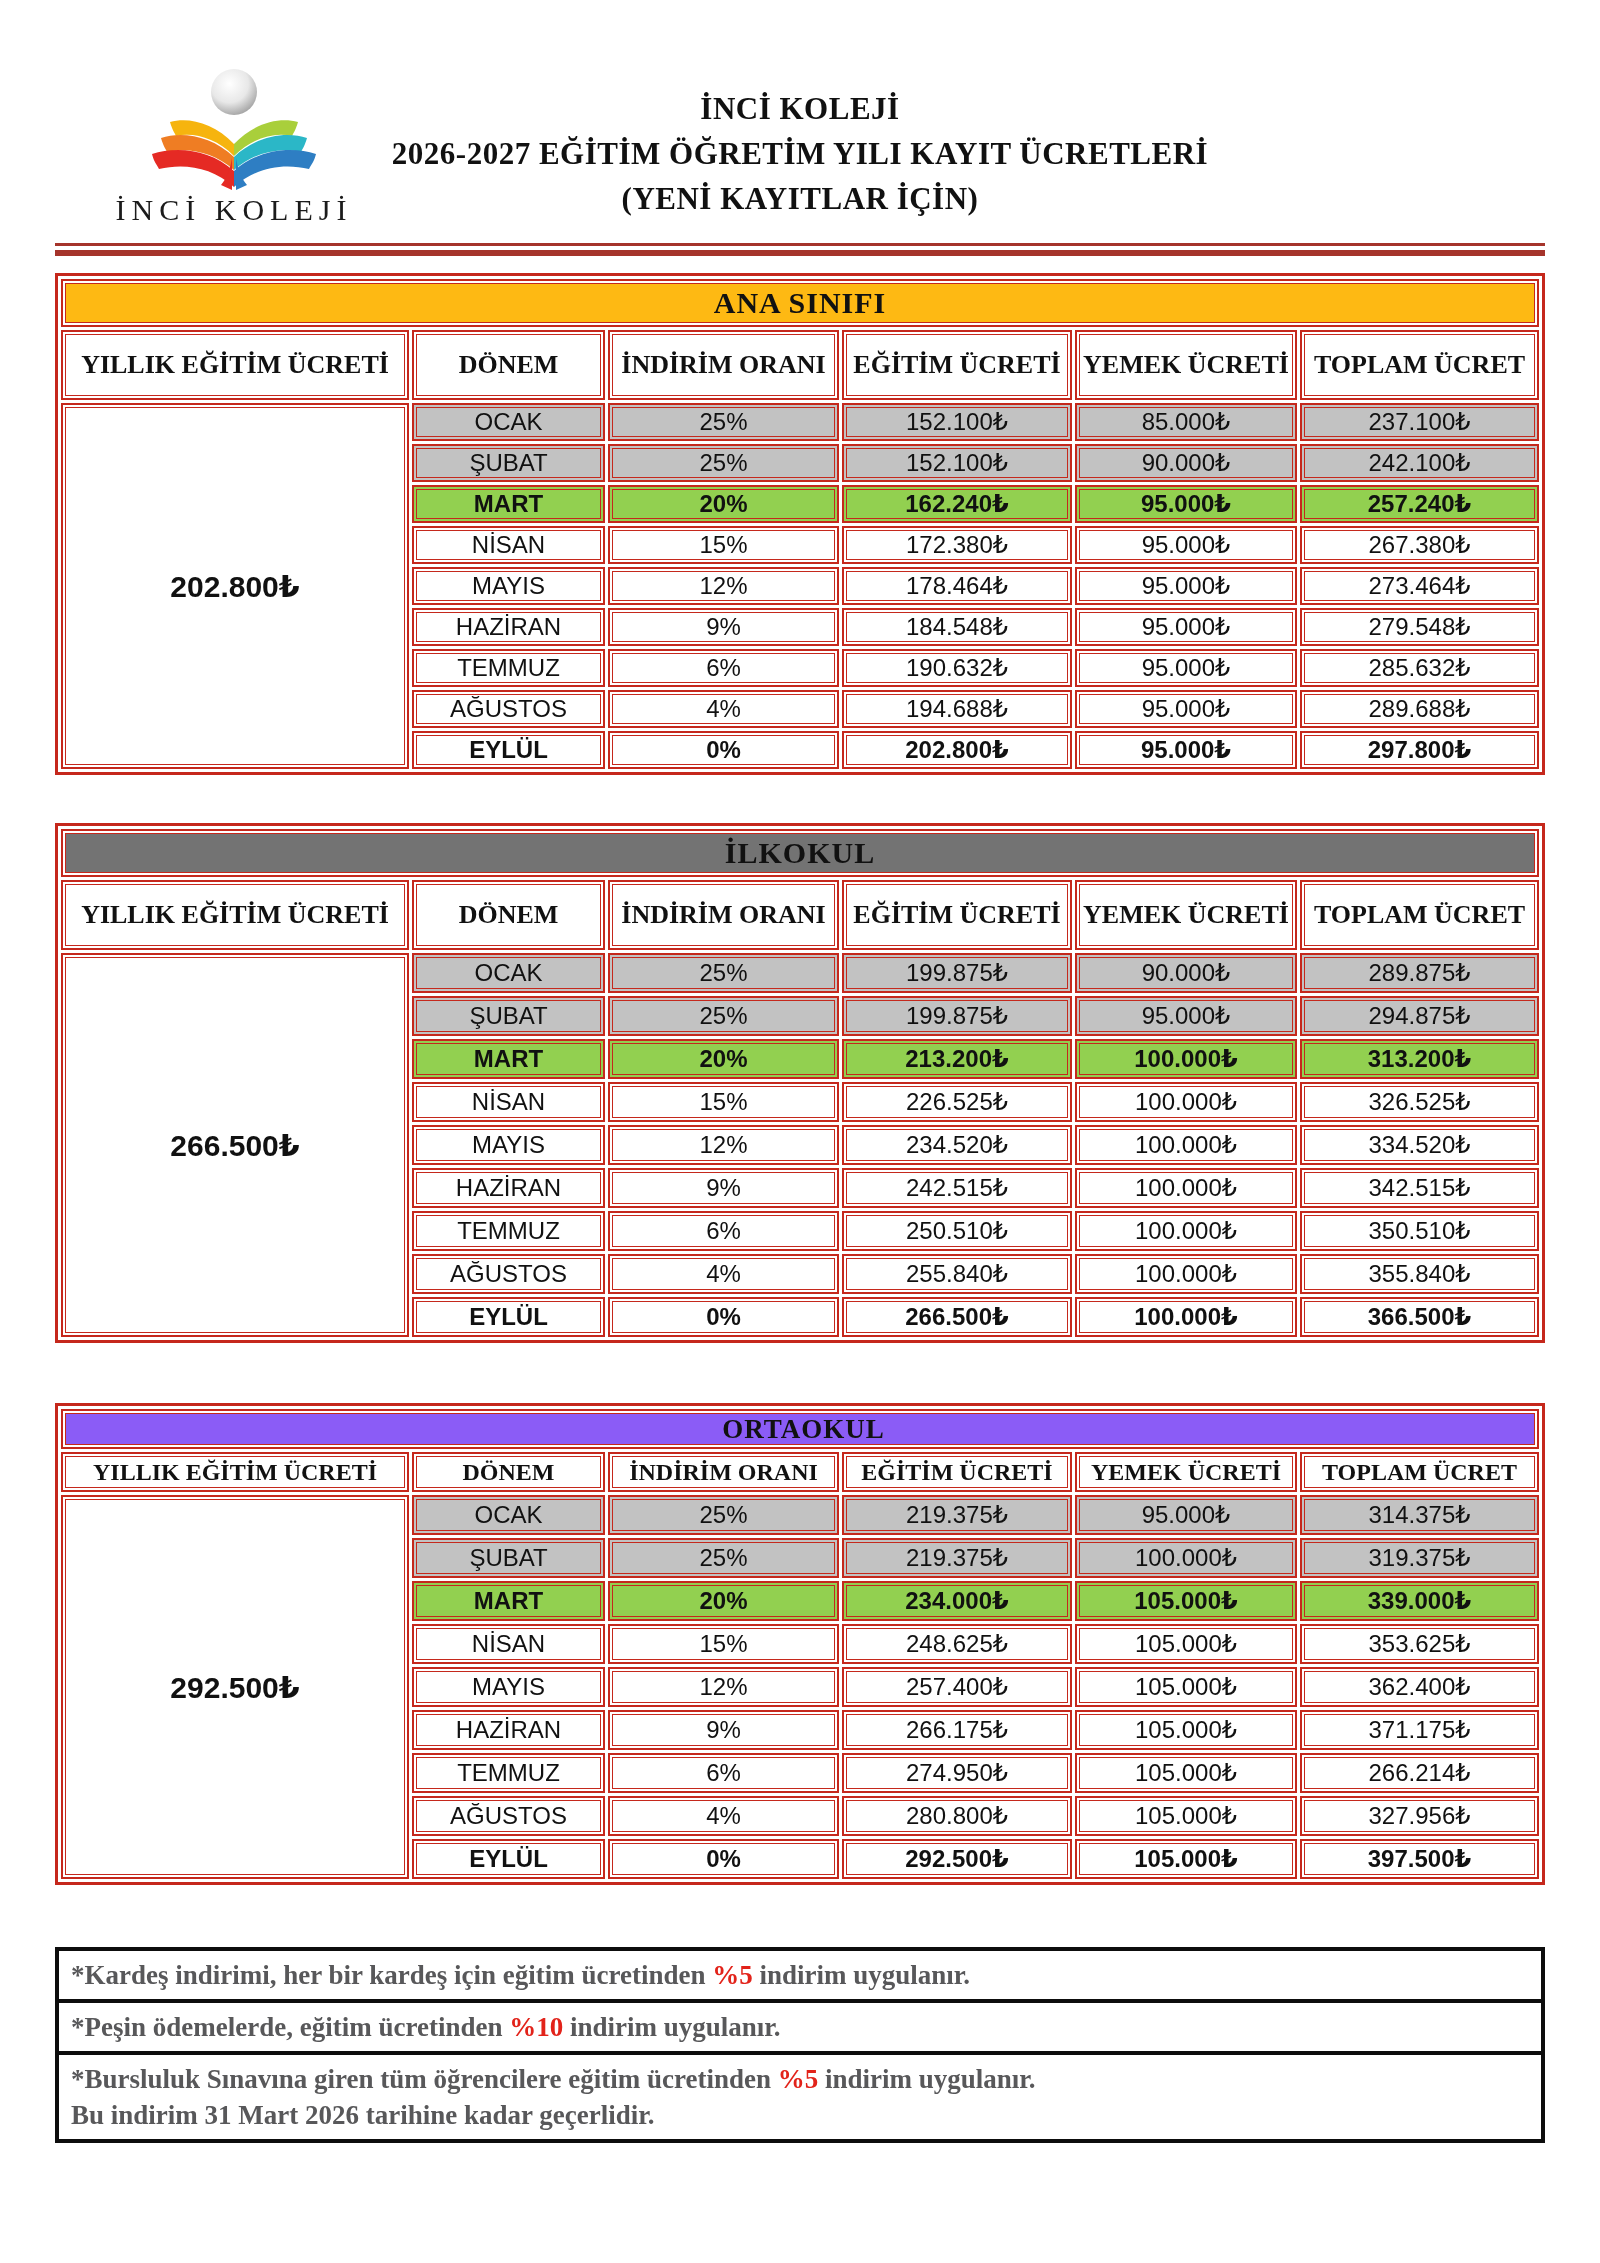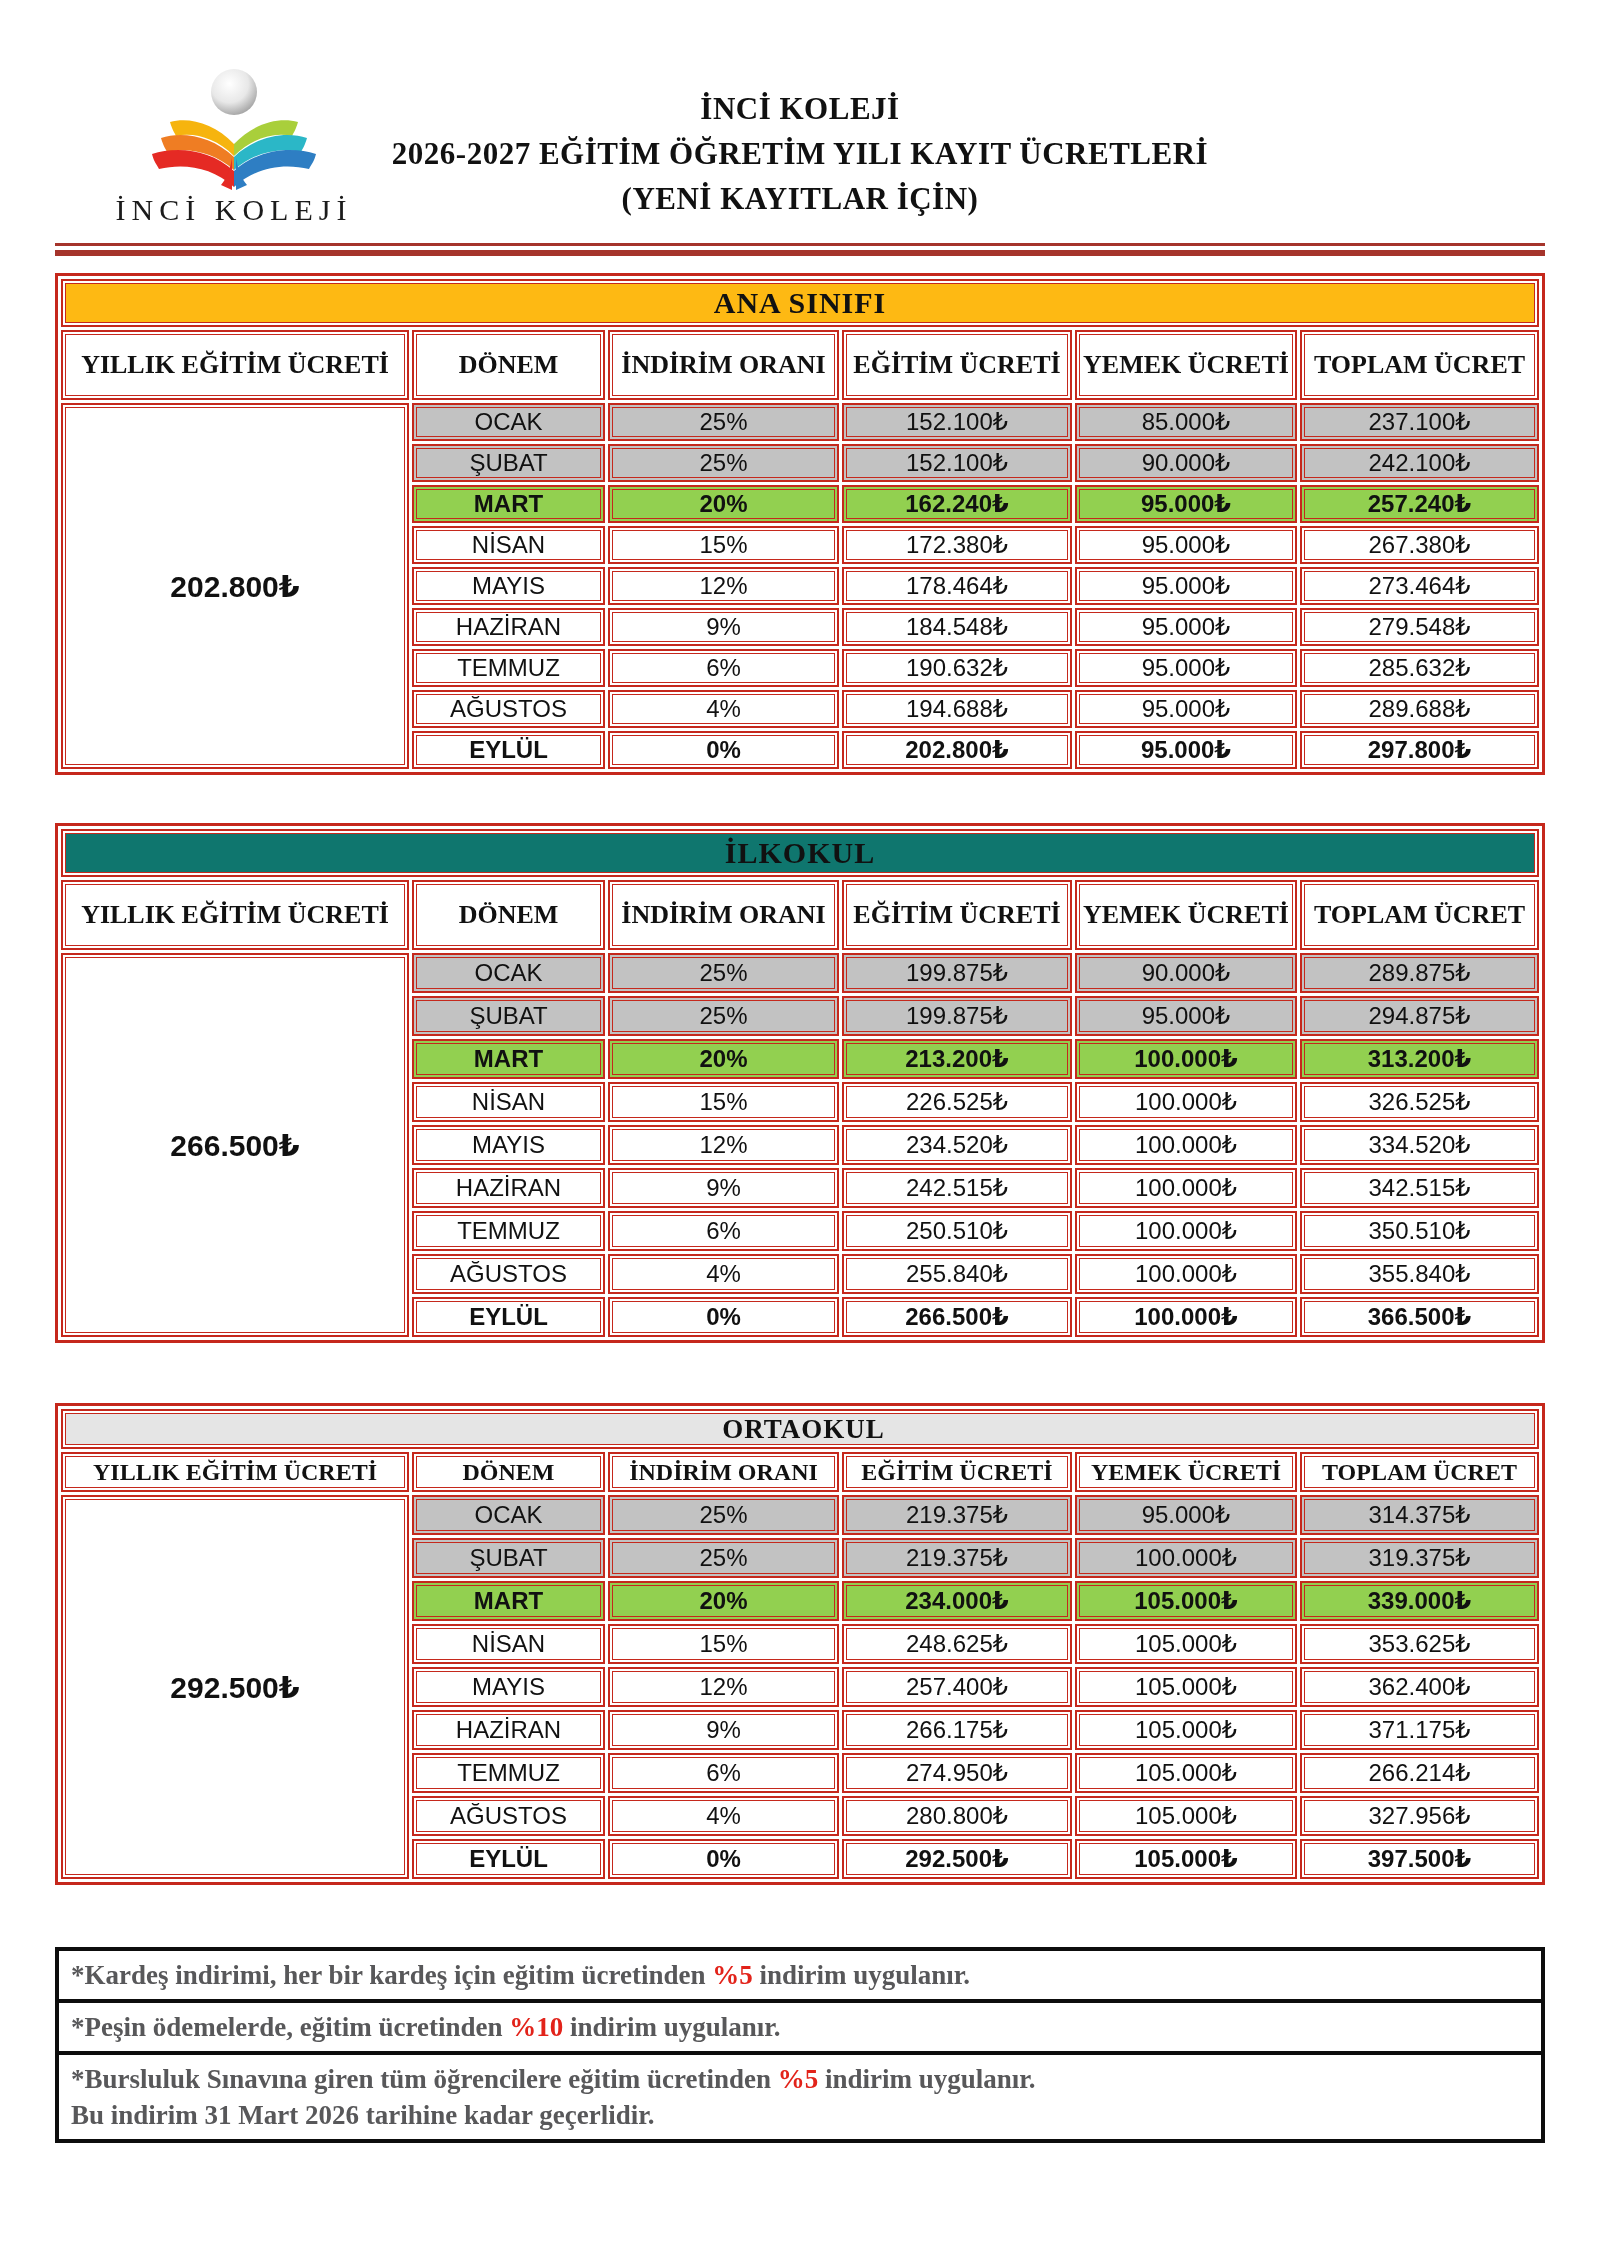--- a/index.html
+++ b/index.html
@@ -278,21 +278,21 @@
               </div>
               <div class="cw">
                 <div class="ci">297.800₺</div>
               </div>
             </div>
           </div>
         </div>
       </div>
       <div class="tbl rows40" style="top: 823px;">
         <div class="cw tbar">
-          <div class="ci" style="background: #0f766e;">İLKOKUL</div>
+          <div class="ci" style="background: #737373;">İLKOKUL</div>
         </div>
         <div class="hgrid">
           <div class="cw hcell">
             <div class="ci">YILLIK EĞİTİM ÜCRETİ</div>
           </div>
           <div class="cw hcell">
             <div class="ci">DÖNEM</div>
           </div>
           <div class="cw hcell">
             <div class="ci">İNDİRİM ORANI</div>
@@ -463,21 +463,21 @@
               </div>
               <div class="cw">
                 <div class="ci">366.500₺</div>
               </div>
             </div>
           </div>
         </div>
       </div>
       <div class="tbl compact rows40" style="top: 1403px;">
         <div class="cw tbar">
-          <div class="ci" style="background: #e5e5e5; padding-left: 7px;">ORTAOKUL</div>
+          <div class="ci" style="background: #8b5cf6; padding-left: 7px;">ORTAOKUL</div>
         </div>
         <div class="hgrid">
           <div class="cw hcell">
             <div class="ci">YILLIK EĞİTİM ÜCRETİ</div>
           </div>
           <div class="cw hcell">
             <div class="ci">DÖNEM</div>
           </div>
           <div class="cw hcell">
             <div class="ci">İNDİRİM ORANI</div>

